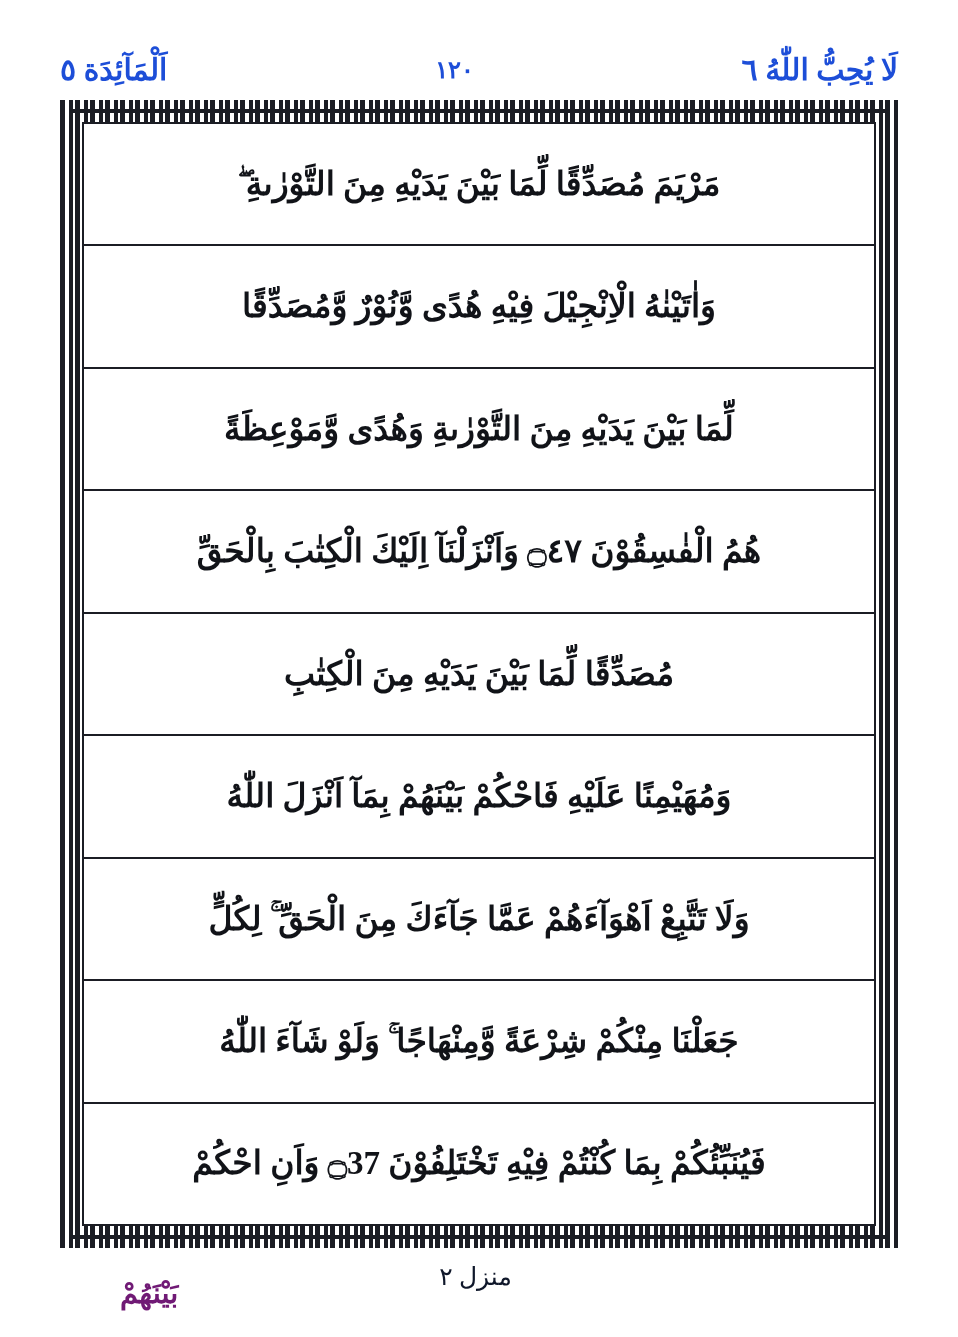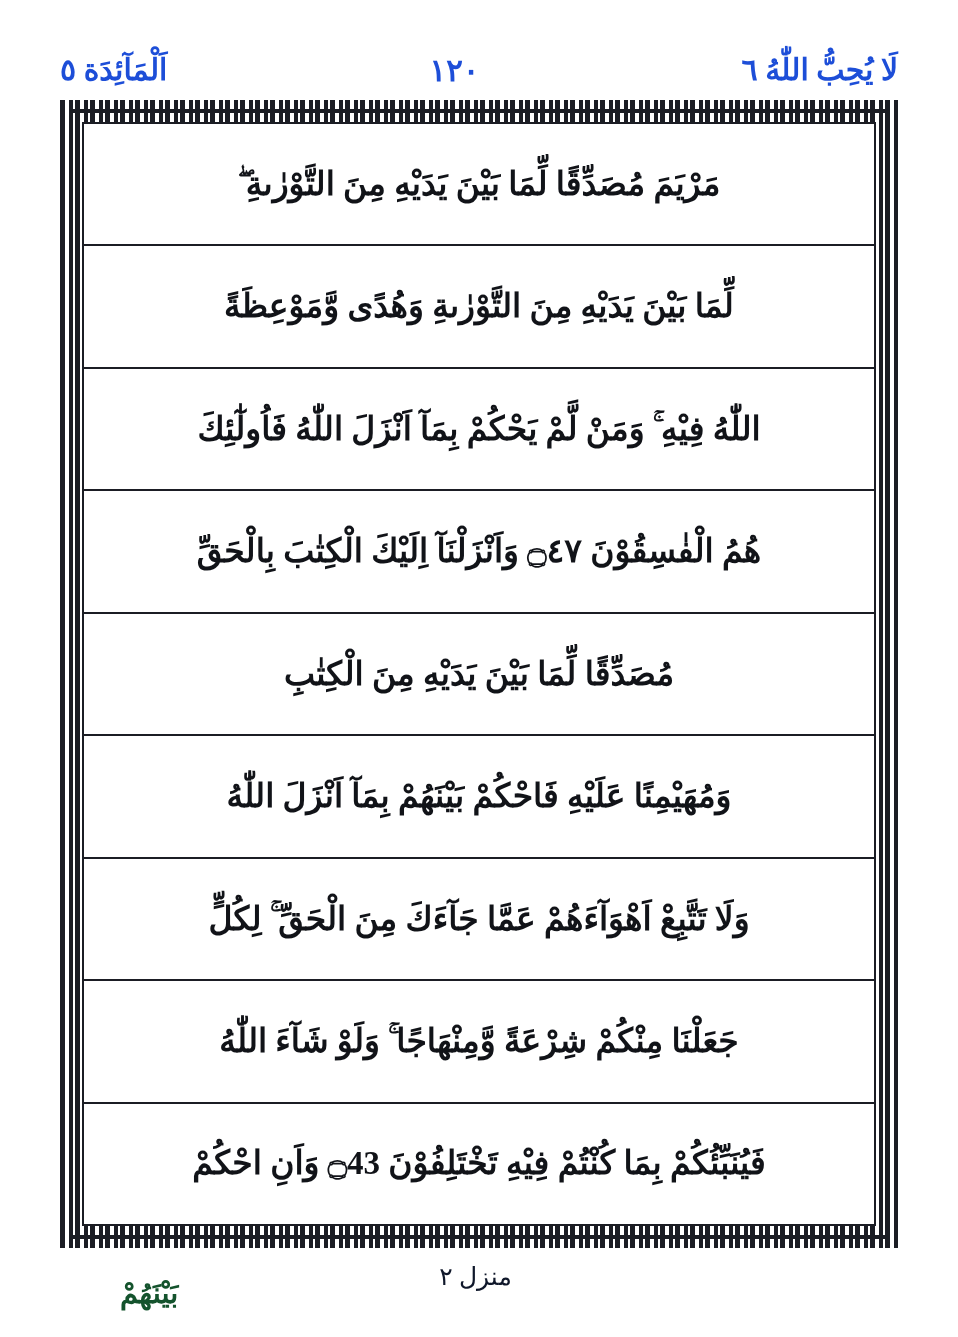--- a/index.html
+++ b/index.html
@@ -36,21 +36,21 @@
   }
   .header-item {
     font-size: 30px;
     line-height: 1;
     color: #1d4ed8;
     white-space: nowrap;
     font-family: "Liberation Serif", "DejaVu Serif", serif;
     font-weight: 600;
   }
   .header-juz   { text-align: left; letter-spacing: 0.5px; }
-  .header-page  { font-size: 31px; letter-spacing: 1px; }
+  .header-page  { font-size: 24px; letter-spacing: 1px; }
   .header-surah { text-align: left; letter-spacing: 0.5px; }
 
   
   .frame {
     position: absolute;
     top: 100px;
     left: 60px;
     width: 838px;
     height: 1148px;
     box-sizing: border-box;
@@ -136,21 +136,21 @@
     text-align: center;
     font-size: 25px;
     color: #0f172a;
     font-family: Liberation Serif, serif;
   }
   .footer-catchword {
     position: absolute;
     left: 60px;
     top: 14px;
     font-size: 29px;
-    color: #14532d;
+    color: #701a75;
     font-family: "Liberation Serif", "DejaVu Serif", serif;
     font-weight: 600;
     direction: rtl;
   }
 </style>
 </head>
 <body>
 
 <div class="page">
 
@@ -161,42 +161,42 @@
   </div>
 
   <div class="frame">
 
     <div class="textblock">
 
       <div class="ayah-line">
         <span class="ayah-text">مَرْيَمَ مُصَدِّقًا لِّمَا بَيْنَ يَدَيْهِ مِنَ التَّوْرٰىةِ ۖ</span>
       </div>
       <div class="ayah-line">
+        <span class="ayah-text">وَاٰتَيْنٰهُ الْاِنْجِيْلَ فِيْهِ هُدًى وَّنُوْرٌ وَّمُصَدِّقًا</span>
+      </div>
+      <div class="ayah-line">
         <span class="ayah-text">لِّمَا بَيْنَ يَدَيْهِ مِنَ التَّوْرٰىةِ وَهُدًى وَّمَوْعِظَةً</span>
       </div>
       <div class="ayah-line">
-        <span class="ayah-text">اللّٰهُ فِيْهِ ۚ وَمَنْ لَّمْ يَحْكُمْ بِمَآ اَنْزَلَ اللّٰهُ فَاُولٰٓئِكَ</span>
-      </div>
-      <div class="ayah-line">
         <span class="ayah-text">هُمُ الْفٰسِقُوْنَ ۝٤٧ وَاَنْزَلْنَآ اِلَيْكَ الْكِتٰبَ بِالْحَقِّ</span>
       </div>
       <div class="ayah-line">
         <span class="ayah-text">مُصَدِّقًا لِّمَا بَيْنَ يَدَيْهِ مِنَ الْكِتٰبِ</span>
       </div>
       <div class="ayah-line">
         <span class="ayah-text">وَمُهَيْمِنًا عَلَيْهِ فَاحْكُمْ بَيْنَهُمْ بِمَآ اَنْزَلَ اللّٰهُ</span>
       </div>
       <div class="ayah-line">
         <span class="ayah-text">وَلَا تَتَّبِعْ اَهْوَآءَهُمْ عَمَّا جَآءَكَ مِنَ الْحَقِّ ۚ لِكُلٍّ</span>
       </div>
       <div class="ayah-line">
         <span class="ayah-text">جَعَلْنَا مِنْكُمْ شِرْعَةً وَّمِنْهَاجًا ۚ وَلَوْ شَآءَ اللّٰهُ</span>
       </div>
       <div class="ayah-line">
-        <span class="ayah-text">فَيُنَبِّئُكُمْ بِمَا كُنْتُمْ فِيْهِ تَخْتَلِفُوْنَ ۝43 وَاَنِ احْكُمْ</span>
+        <span class="ayah-text">فَيُنَبِّئُكُمْ بِمَا كُنْتُمْ فِيْهِ تَخْتَلِفُوْنَ ۝37 وَاَنِ احْكُمْ</span>
       </div>
 
     </div>
   </div>
 
   <div class="footer">
     <div class="footer-manzil">منزل ٢</div>
     <div class="footer-catchword">بَيْنَهُمْ</div>
   </div>
 

